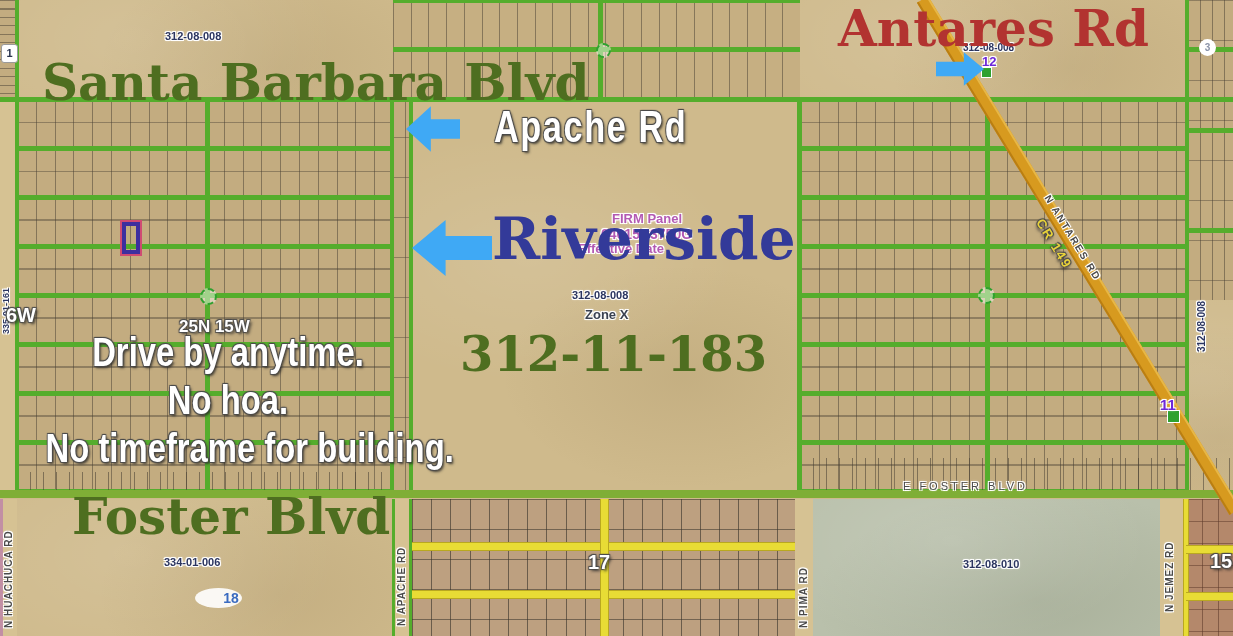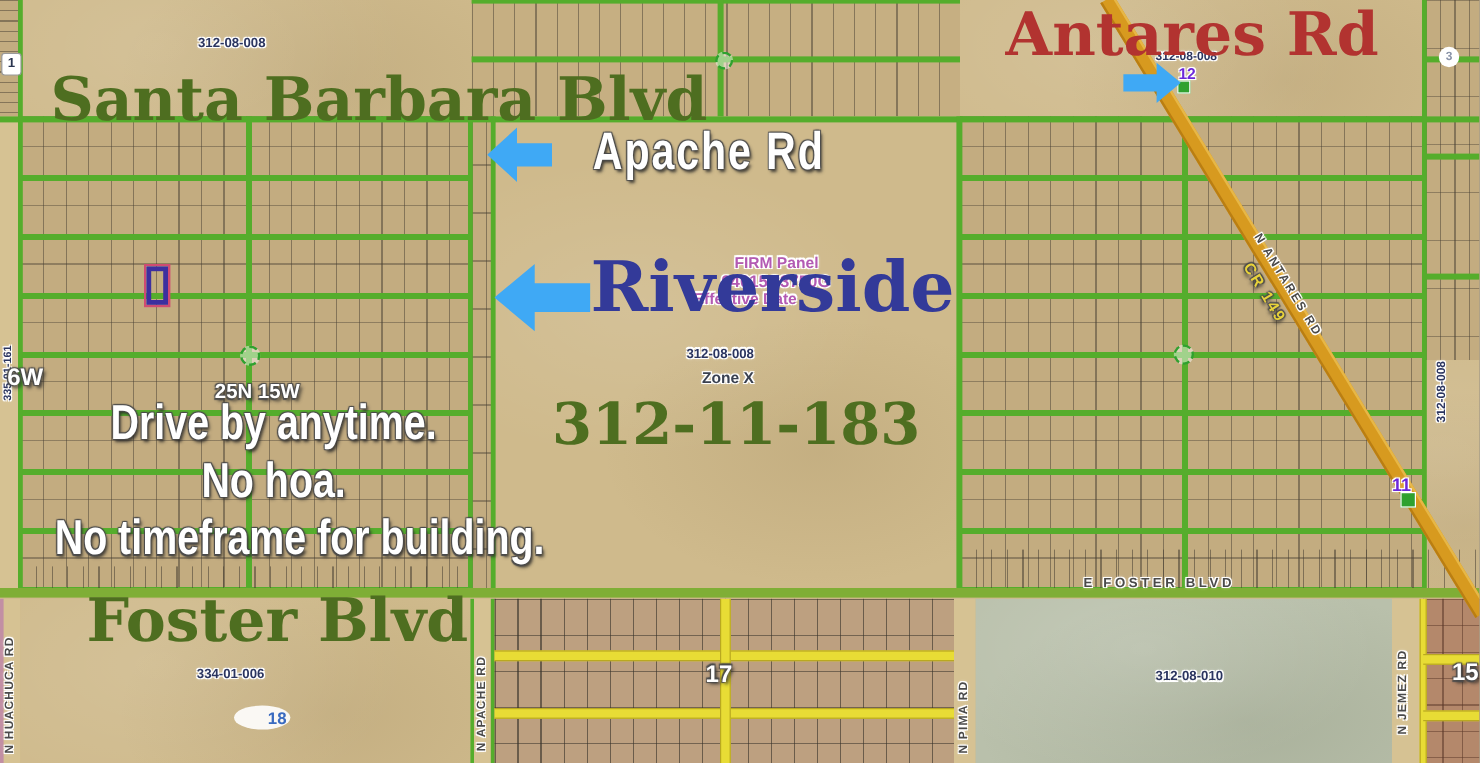--- a/index.html
+++ b/index.html
@@ -145,21 +145,21 @@
   <div class="purple halo" style="left:601px;top:226px;font-size:14px;">04015C3750G</div>
   <div class="purple halo" style="left:578px;top:241px;font-size:13px;">Effective Date</div>
 
   <div class="vlabel" style="left:1px;top:334px;font-size:9px;letter-spacing:0;"><span class="halo small-apn" style="position:static;font-size:9px;">335-01-161</span></div>
   <div class="vlabel" style="left:1196px;top:352px;font-size:10px;letter-spacing:0;"><span class="halo small-apn" style="position:static;font-size:10px;">312-08-008</span></div>
   <div class="vlabel" style="left:3px;top:628px;"><span class="halo">N HUACHUCA RD</span></div>
   <div class="vlabel" style="left:396px;top:626px;"><span class="halo">N APACHE RD</span></div>
   <div class="vlabel" style="left:798px;top:628px;"><span class="halo">N PIMA RD</span></div>
   <div class="vlabel" style="left:1164px;top:612px;"><span class="halo">N JEMEZ RD</span></div>
 
-  <div class="abs" style="left:903px;top:480px;font-size:11px;font-weight:bold;color:#4a4a4a;letter-spacing:3px;"><span class="halo">E FOSTER BLVD</span></div>
+  <div class="abs" style="left:903px;top:480px;font-size:11px;font-weight:normal;color:#4a4a4a;letter-spacing:3px;"><span class="halo">E FOSTER BLVD</span></div>
 
   <div class="abs halo-dark" style="left:179px;top:317px;font-size:17px;font-weight:bold;color:#fff;">25N 15W</div>
   <div class="abs halo-dark" style="left:6px;top:304px;font-size:20px;font-weight:bold;color:#fff;">6W</div>
 
   <div class="serif" style="left:42px;top:46px;font-size:50px;color:#4e6e20;margin-top:12px;">Santa Barbara Blvd</div>
   <div class="serif" style="left:838px;top:4px;font-size:50px;color:#b23330;">Antares Rd</div>
   <div class="serif" style="left:492px;top:210px;font-size:58px;color:#333a99;">Riverside</div>
   <div class="serif" style="left:460px;top:330px;font-size:48px;color:#4e6e20;">312-11-183</div>
   <div class="serif" style="left:72px;top:492px;font-size:50px;color:#4e6e20;">Foster Blvd</div>
 

